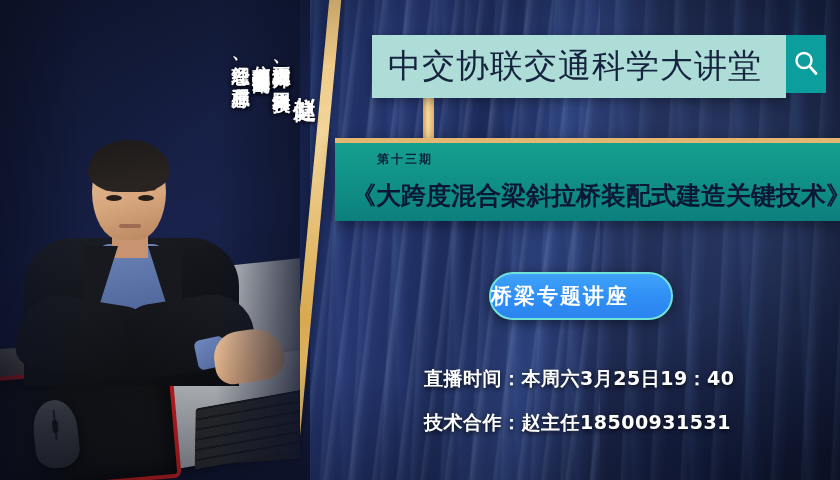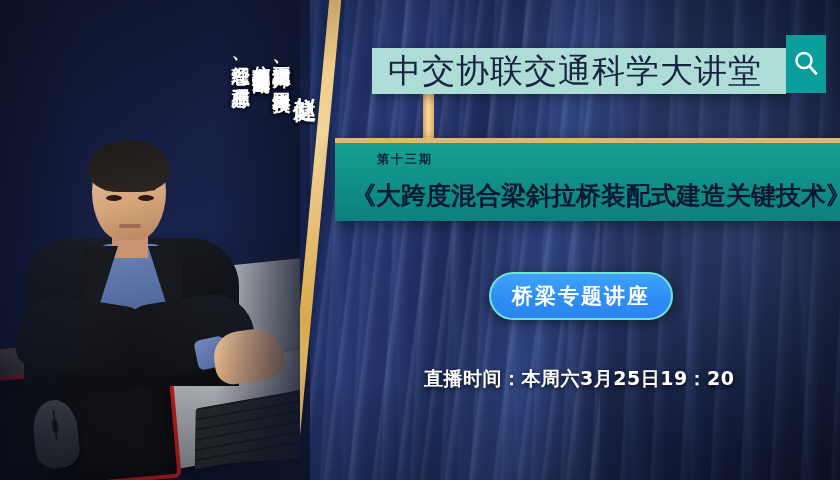--- a/index.html
+++ b/index.html
@@ -322,27 +322,26 @@
   }
   .vtitle {
     font-size: 18px;
     margin-top: 36px;
   }
 
   
   .title-bar {
     position: absolute;
     left: 372px; top: 35px;
-    width: 414px; height: 46px;
+    width: 414px; height: 63px;
     background: #aedcd7;
     display: flex;
     align-items: center;
     z-index: 14;
     box-shadow: 0 3px 10px rgba(0,0,0,.35);
-    margin-top: 13px;
   }
   .title-text {
     font-size: 33px;
     color: #16243f;
     letter-spacing: 1px;
     padding-left: 16px;
     white-space: nowrap;
     font-weight: 400;
   }
   .search-box {
@@ -397,21 +396,20 @@
   
   .pill {
     position: absolute;
     left: 489px; top: 272px;
     width: 180px; height: 44px;
     border-radius: 24px;
     background: linear-gradient(180deg, #3fa2fb 0%, #2f8ef4 55%, #2b84ef 100%);
     border: 2px solid #6fe3d8;
     display: flex;
     align-items: center;
-    justify-content: center;
     z-index: 14;
     box-shadow: 0 3px 12px rgba(0,0,0,.45);
   }
   .pill-label {
     font-size: 21px;
     color: #ffffff;
     font-weight: 600;
     letter-spacing: 2px;
   }
 
@@ -491,16 +489,17 @@
 
   <div class="subtitle-panel">
     <div class="sub-line1">第十三期</div>
     <div class="sub-line2">《大跨度混合梁斜拉桥装配式建造关键技术》</div>
   </div>
 
   <div class="pill">
     <span class="pill-label">桥梁专题讲座</span>
   </div>
 
-  <div class="info-line info-1">直播时间：本周六3月25日19：20</div>
+  <div class="info-line info-1">直播时间：本周六3月25日19：40</div>
+  <div class="info-line info-2">技术合作：赵主任18500931531</div>
 
   <div class="vignette"></div>
 </div>
 
 </body></html>

